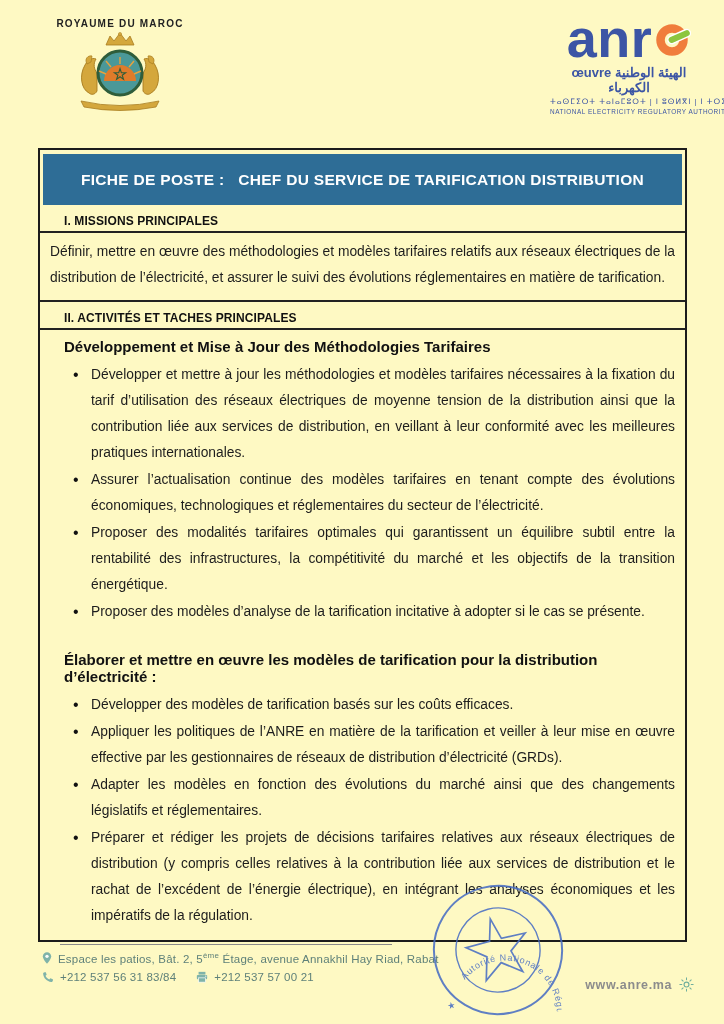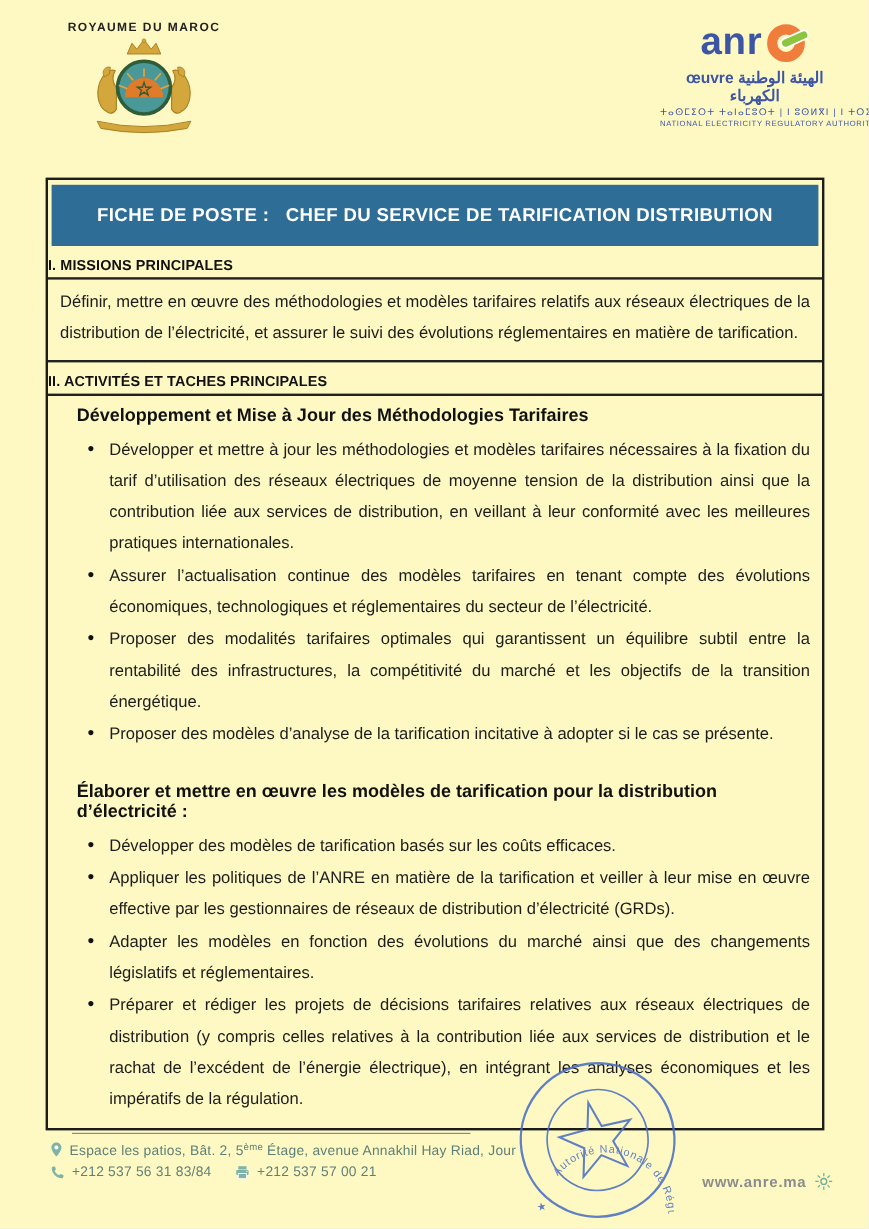--- a/index.html
+++ b/index.html
@@ -8,39 +8,39 @@
     position:relative; width:724px; height:1024px; margin:0 auto;
     background:#fef9c3; overflow:hidden;
     font-family:"Liberation Sans", sans-serif; color:#1d1d1d;
   }
 
   
   .coat-block { position:absolute; left:50px; top:18px; width:140px; text-align:center; }
   .kingdom-label { font-size:10px; font-weight:bold; letter-spacing:1.2px; color:#222; margin-bottom:2px; }
   .anre-logo { position:absolute; right:16px; top:16px; width:158px; }
   .anre-wordmark-row { display:flex; align-items:center; justify-content:center; }
-  .anre-wordmark { font-size:32px; font-weight:bold; color:#3c55a5; letter-spacing:0.5px; line-height:0.85; }
+  .anre-wordmark { font-size:54px; font-weight:bold; color:#3c55a5; letter-spacing:0.5px; line-height:0.85; }
   .anre-arabic { direction:rtl; text-align:center; font-size:13px; font-weight:bold; color:#3c55a5; margin-top:3px; }
   .anre-tifinagh { text-align:center; font-size:7.5px; color:#3c55a5; letter-spacing:1px; margin-top:2px; white-space:nowrap; }
   .anre-english { text-align:center; font-size:6.4px; color:#3c55a5; letter-spacing:0.55px; margin-top:2px; white-space:nowrap; }
 
   
   .doc-box {
     position:absolute; left:38px; top:148px; width:649px;
     border:2px solid #1c1c1c; background:transparent;
   }
   .title-bar {
     margin:4px 3px 0 3px; height:51px; background:#2e6d96;
     display:flex; align-items:center; justify-content:center;
     color:#ffffff; font-weight:bold; font-size:15.5px; letter-spacing:0.3px;
     white-space:pre; text-align:center;
   }
   .sec-head {
     font-size:12px; font-weight:bold; color:#111;
-    padding:9px 8px 3px 0; border-bottom:2px solid #222; letter-spacing:0.1px;
+    padding:9px 8px 3px 24px; border-bottom:2px solid #222; letter-spacing:0.1px;
   }
   .missions-body {
     padding:6px 10px 9px 10px; font-size:13.8px; line-height:26px;
     text-align:justify; border-bottom:2.5px solid #222;
   }
   .content { padding:2px 10px 10px 24px; }
   .group-title { font-size:15px; font-weight:bold; color:#111; margin:6px 0 7px 0; }
   .group-title.gt2 { margin-top:26px; }
   .group-title.gt3 { margin-top:16px; }
   ul.bullets { list-style:none; }
@@ -159,21 +159,21 @@
     </text>
   </svg>
 
   <div class="footnote-rule"></div>
 
   <div class="footer-line l1">
     <svg width="10" height="14" viewBox="0 0 12 16">
       <path d="M6,1 C3.2,1 1,3.2 1,6 c0,3.8 5,9 5,9 s5,-5.2 5,-9 C11,3.2 8.8,1 6,1 z" fill="#7fb3a9"></path>
       <circle cx="6" cy="6" r="2" fill="#fcfcfa"></circle>
     </svg>
-    <span><span>Espace les patios, Bât. 2, 5</span><sup>ème</sup><span> Étage, avenue Annakhil Hay Riad, Jour</span></span>
+    <span><span>Espace les patios, Bât. 2, 5</span><sup>ème</sup><span> Étage, avenue Annakhil Hay Riad, Rabat</span></span>
   </div>
 
   <div class="footer-line l2">
     <svg width="12" height="12" viewBox="0 0 16 16">
       <path d="M3.5,1.5 C2.3,1.5 1.4,2.5 1.5,3.6 C2,9.4 6.6,14 12.4,14.5 c1.1,0.1 2.1,-0.8 2.1,-2 l0,-1.6 -3.4,-1.1 -1.4,1.5 C7.6,10.4 5.6,8.4 4.7,6.3 L6.2,4.9 5.1,1.5 z" fill="#7fb3a9"></path>
     </svg>
     <span>+212 537 56 31 83/84</span>
     <span class="fax-part">
       <svg width="12" height="12" viewBox="0 0 14 14">
         <rect x="3" y="1" width="8" height="3.2" fill="#7fb3a9"></rect>

